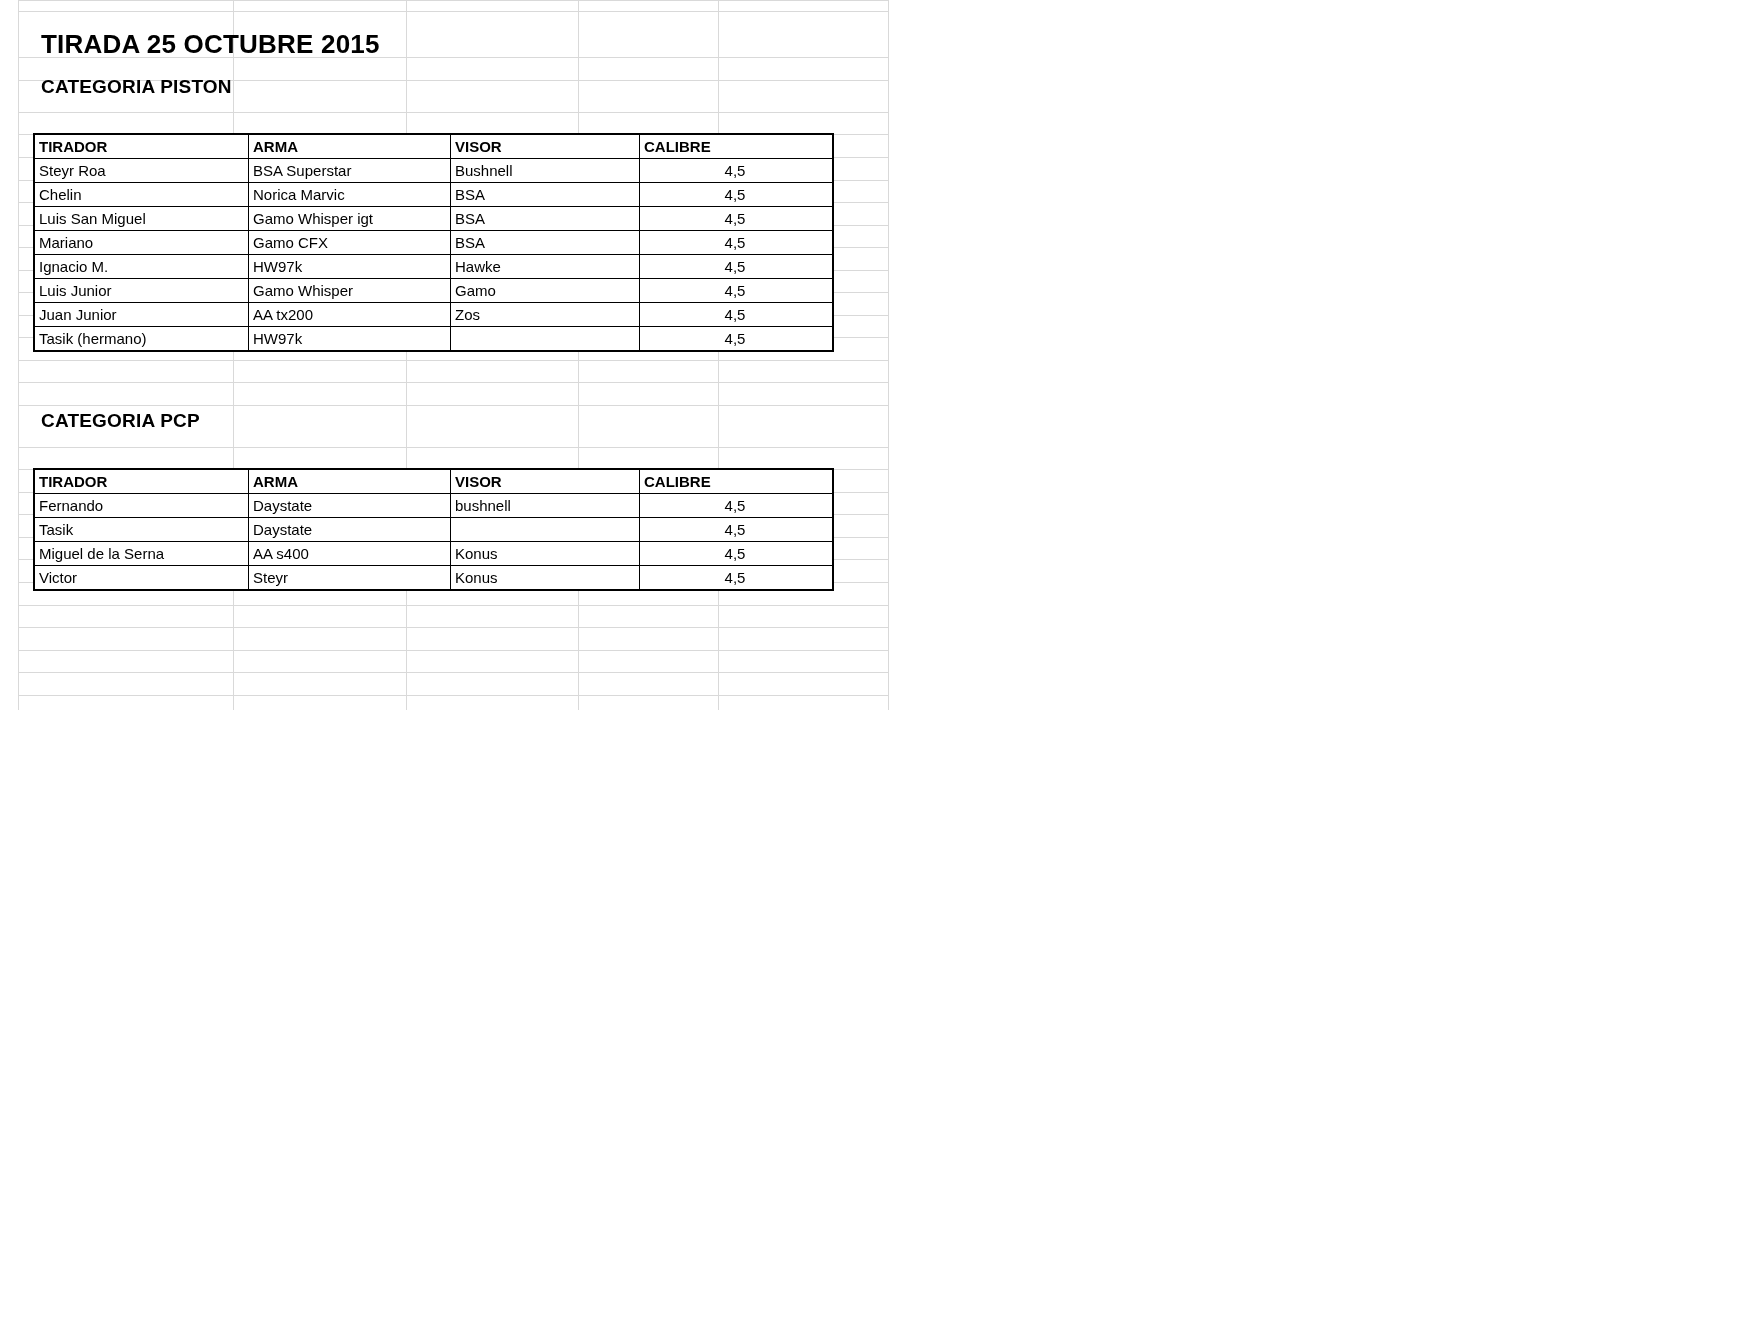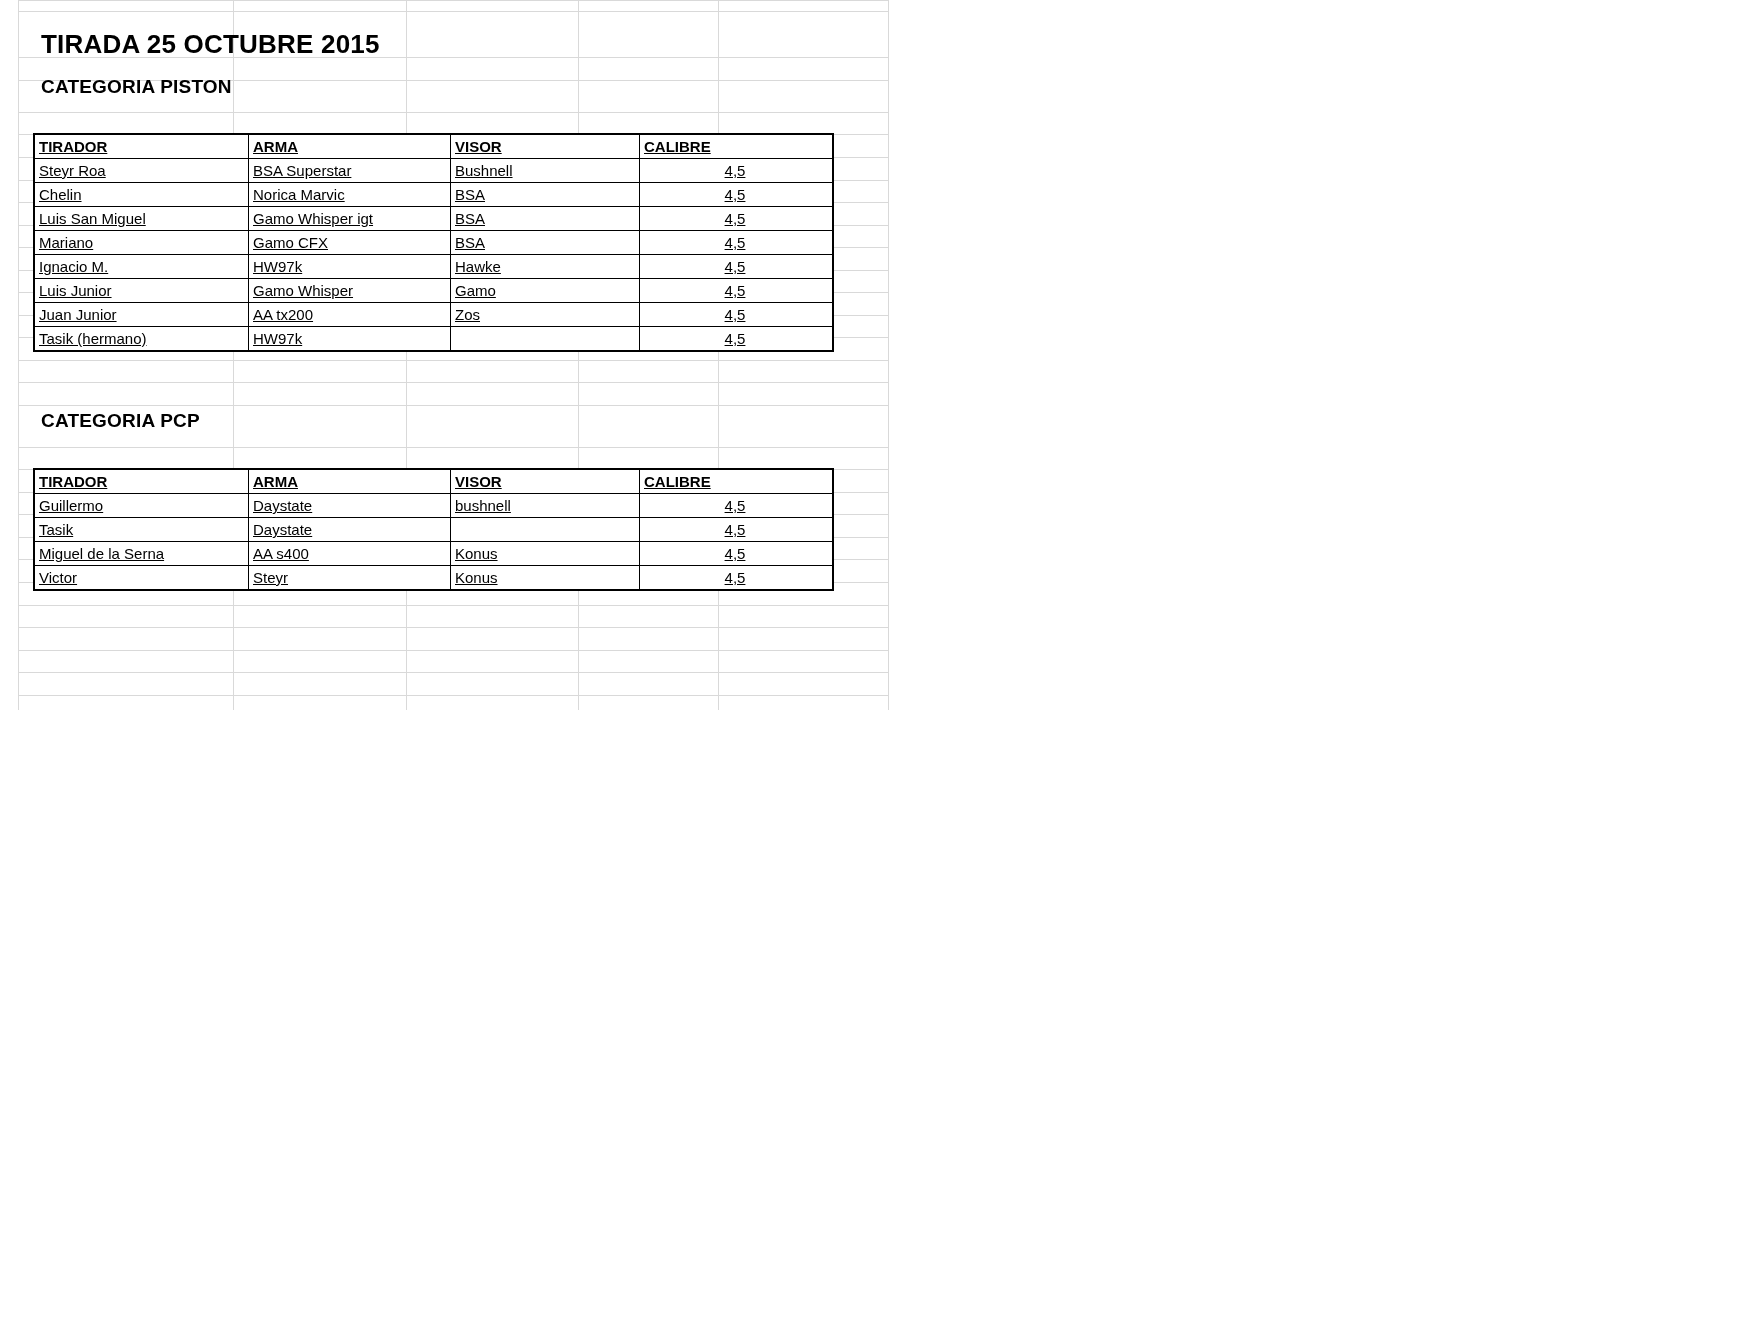--- a/index.html
+++ b/index.html
@@ -60,21 +60,20 @@
   .section-title.piston { top: 68px; margin-top: 8px; }
   .section-title.pcp    { top: 410px; }
 
   
   table.data {
     position: absolute;
     border-collapse: collapse;
     table-layout: fixed;
     font-size: 15px;
     background: #ffffff;
-    text-decoration: underline;
   }
   table.data.piston { left: 34px; top: 134px; }
   table.data.pcp    { left: 34px; top: 469px; }
 
   table.data td, table.data th {
     border: 1px solid #000000;
     padding: 1px 4px;
     height: 21px;
     font-weight: normal;
     text-align: left;
@@ -210,21 +209,21 @@
   <thead>
     <tr>
       <th class="c-tirador">TIRADOR</th>
       <th class="c-arma">ARMA</th>
       <th class="c-visor">VISOR</th>
       <th class="c-calibre num">CALIBRE</th>
     </tr>
   </thead>
   <tbody id="pcp-body">
       <tr>
-        <td class="c-tirador">Guillermo</td>
+        <td class="c-tirador">Fernando</td>
         <td class="c-arma">Daystate</td>
         <td class="c-visor">bushnell</td>
         <td class="c-calibre num">4,5</td>
       </tr>
       <tr>
         <td class="c-tirador">Tasik</td>
         <td class="c-arma">Daystate</td>
         <td class="c-visor"></td>
         <td class="c-calibre num">4,5</td>
       </tr>

